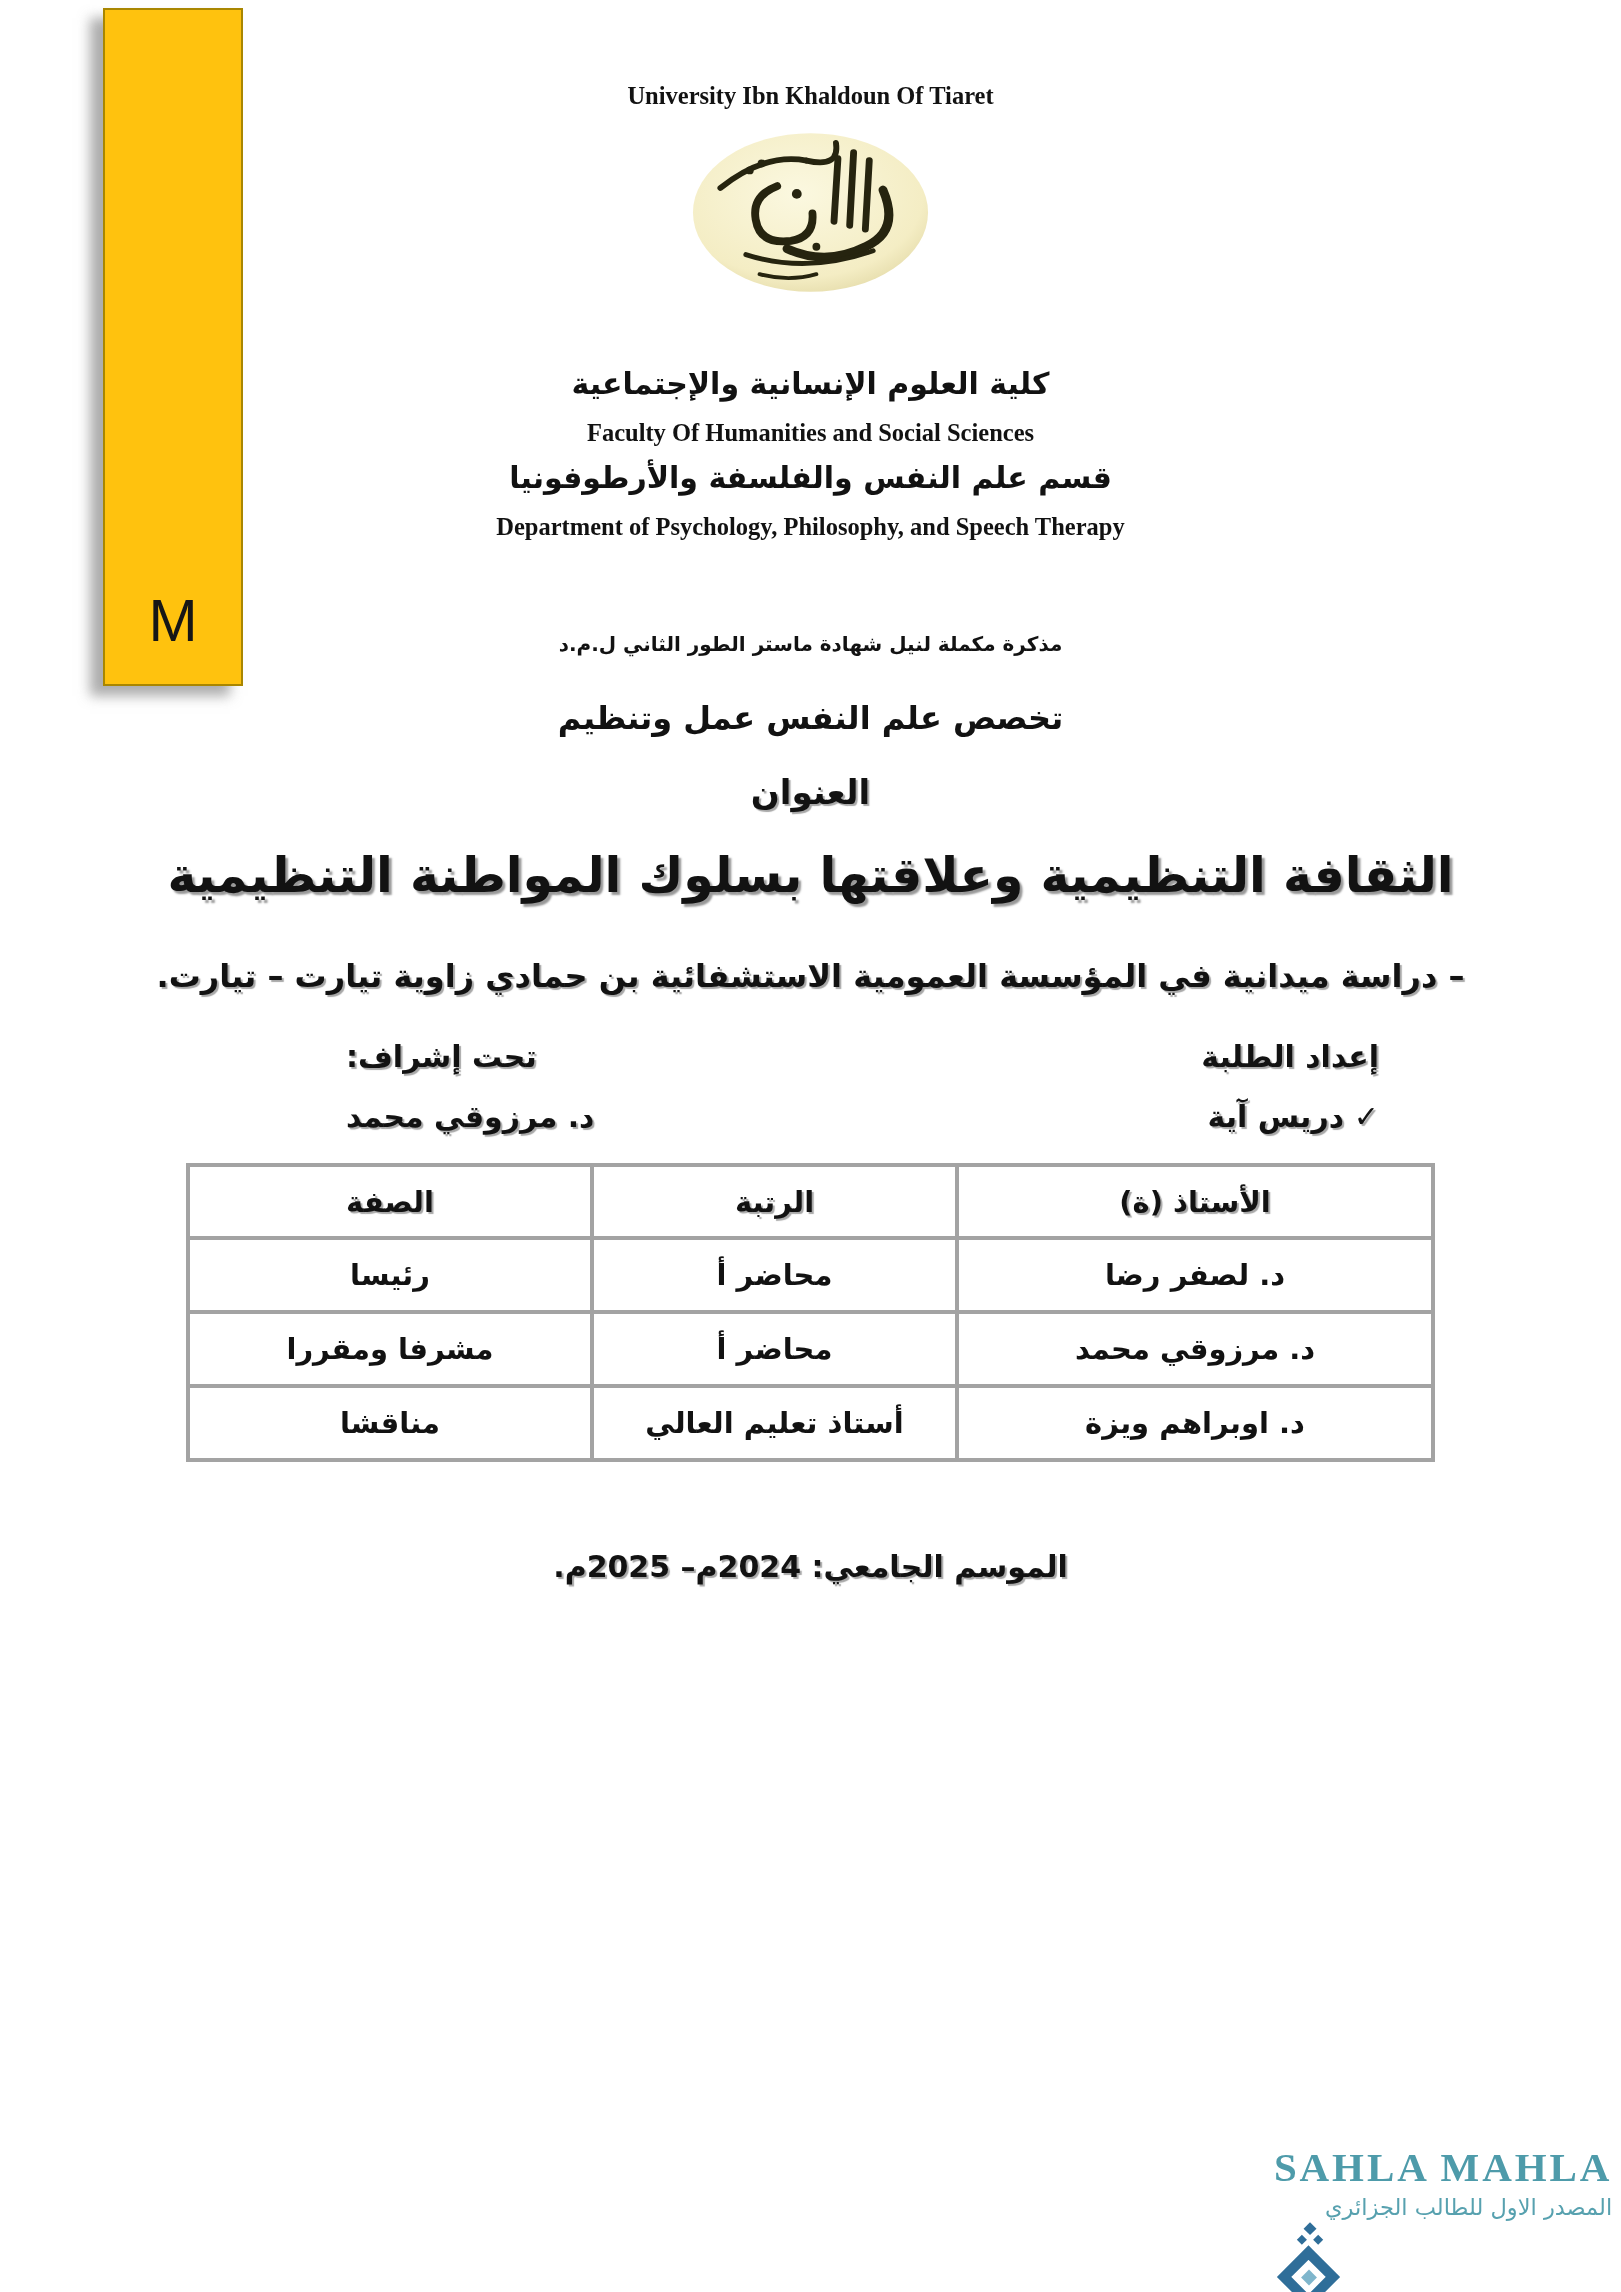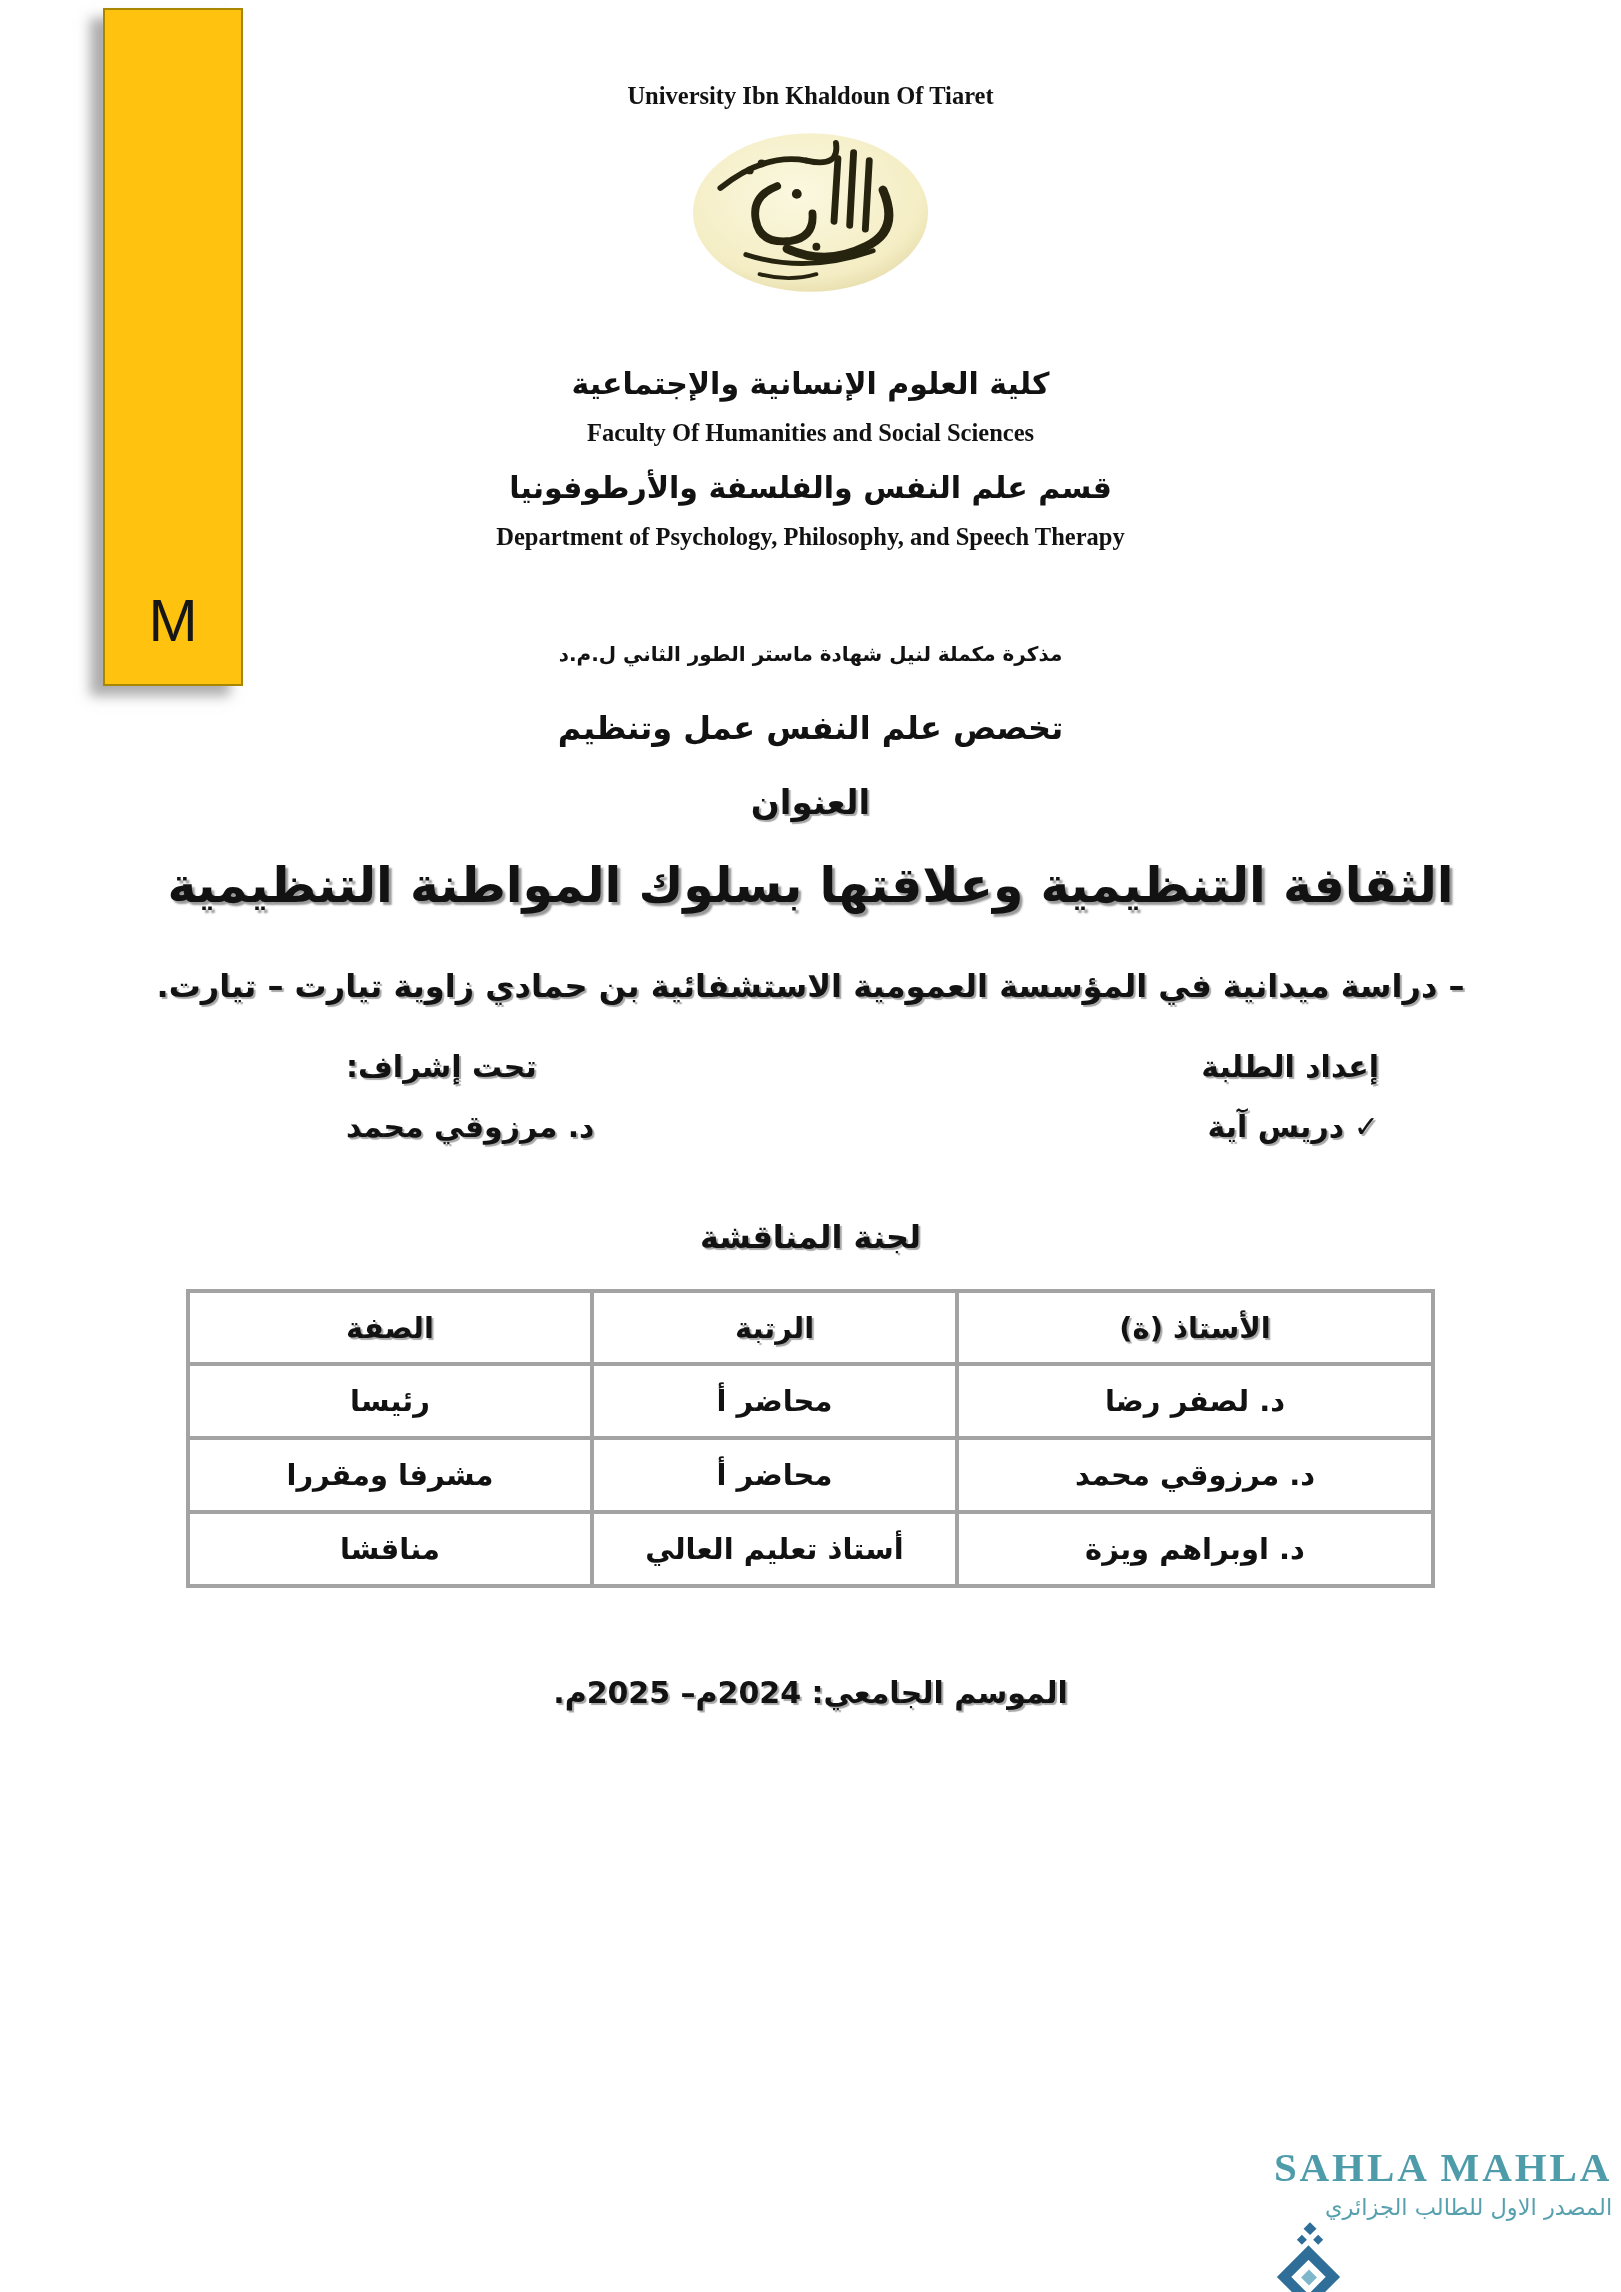--- a/index.html
+++ b/index.html
@@ -25,21 +25,21 @@
   
   .content { width:100%; text-align:center; }
   .en { font-family:"Liberation Serif", serif; font-weight:700; font-size:24.5px; line-height:1.3; }
   .univ-en { padding-top:80px; }
   .logo-wrap { margin-top:19.6px; }
   .logo-wrap svg { display:inline-block; }
 
   .ar { font-weight:700; direction:rtl; }
   .h-ar { font-size:30px; line-height:1.4; }
   .f-ar { margin-top:65px; }
-  .d-ar { margin-top:18px; }
+  .d-ar { margin-top:8px; }
   .f-en { margin-top:11.8px; }
   .d-en { margin-top:11.8px; }
 
   .degree   { margin-top:86px; font-size:20px; line-height:1.5; }
   .specialty{ margin-top:35px; font-size:32px; line-height:1.5; }
   .label    { margin-top:27.4px; font-size:34px; line-height:1.4; }
   .big-title{ margin-top:23px; font-size:49px; line-height:1.45; white-space:nowrap; }
   .subtitle { margin-top:41px; font-size:32px; line-height:1.5; white-space:nowrap; }
 
   .sh  { text-shadow:2px 2px 1px #a8a8a8; }
@@ -138,21 +138,20 @@
       <div class="sh">إعداد الطلبة</div>
       <div class="sh">تحت إشراف:</div>
     </div>
     <div class="cols names">
       <div class="name-item sh">
         <span class="check">✓</span><span>دريس آية</span>
       </div>
       <div class="sh">د. مرزوقي محمد</div>
     </div>
 
-    <div class="ar committee-heading sh">لجنة المناقشة</div>
 
     <table class="committee" dir="ltr">
       <colgroup>
           <col class="c1">
           <col class="c2">
           <col class="c3">
         </colgroup>
       <thead>
         <tr>
           <th class="sh">الصفة</th>

